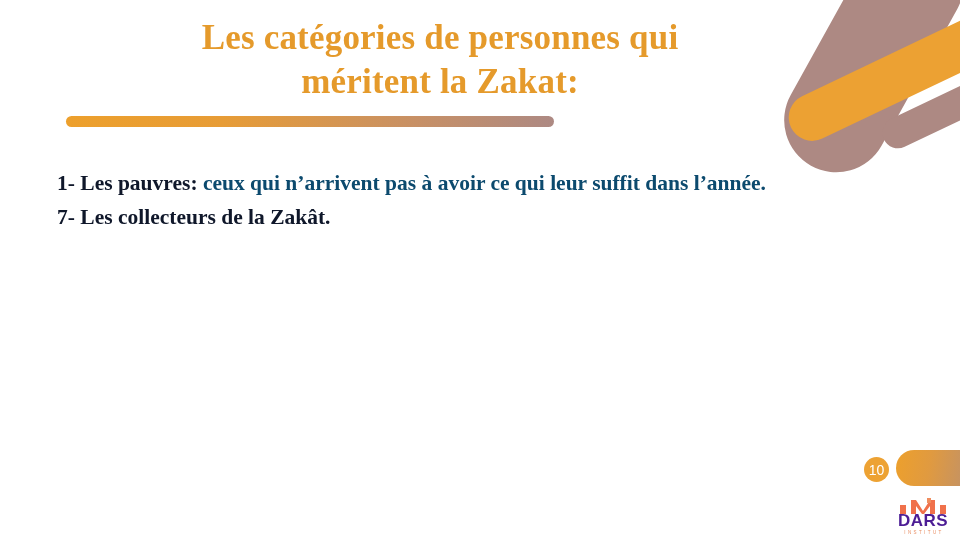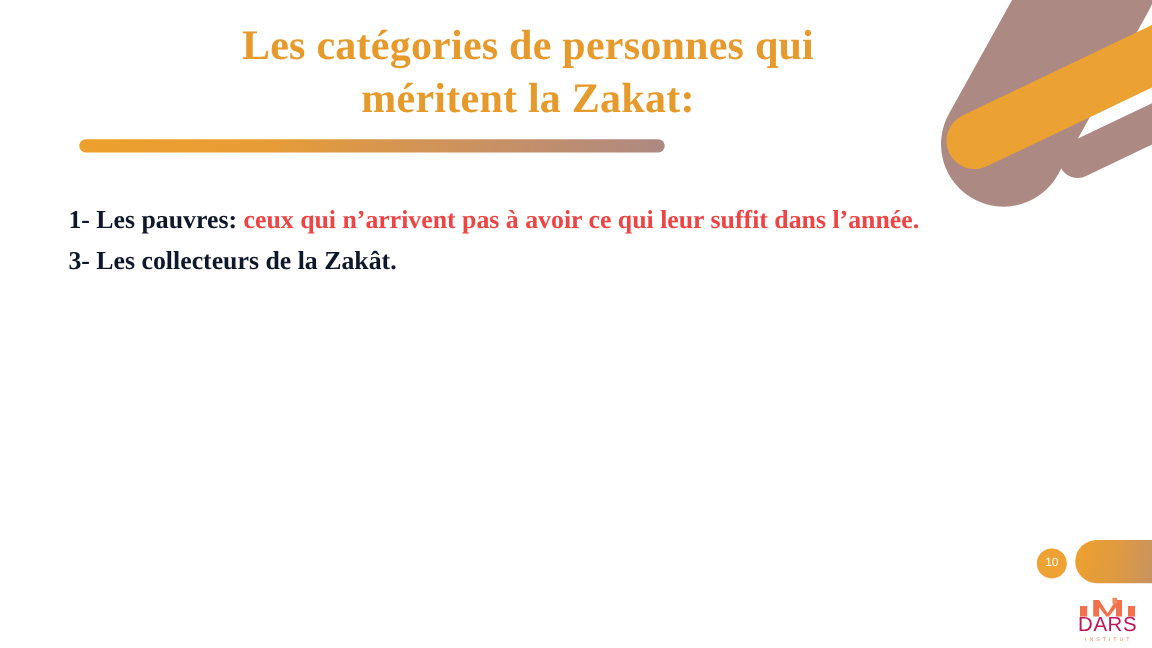--- a/index.html
+++ b/index.html
@@ -93,35 +93,35 @@
     color: #0d0d0d;
     text-align: left;
   }
   #body-text p {
     margin: 0;
   }
   .lead {
     color: #0f172a;
   }
   .rest {
-    color: #ef4444;
+    color: #0c4a6e;
   }
 
   
   #page-number-badge {
     position: absolute;
     top: 457px;
     left: 864px;
     width: 25px;
     height: 25px;
     border-radius: 50%;
     background: #eda233;
     color: #ffffff;
     font-family: "Liberation Sans", sans-serif;
-    font-size: 10px;
+    font-size: 14px;
     font-weight: normal;
     display: flex;
     align-items: center;
     justify-content: center;
   }
   #corner-pill {
     position: absolute;
     top: 450px;
     left: 896px;
     width: 84px;
@@ -140,25 +140,25 @@
     flex-direction: column;
     align-items: center;
   }
   #logo-mark {
     width: 46px;
     height: 16px;
     display: block;
   }
   #logo-wordmark {
     font-family: "Liberation Sans", sans-serif;
-    font-weight: normal;
+    font-weight: bold;
     font-size: 17px;
     line-height: 16px;
     letter-spacing: 0.5px;
-    color: #be185d;
+    color: #4c1d95;
     margin-top: -1px;
   }
   #logo-subtext {
     font-family: "Liberation Sans", sans-serif;
     font-size: 4.5px;
     letter-spacing: 2.4px;
     color: #e98e63;
     margin-top: 1px;
     margin-left: 2px;
   }
@@ -173,21 +173,21 @@
   <div class="deco" id="deco-mauve-bar"></div>
 
   <div id="title-block">
     <h1 id="page-title">Les catégories de personnes qui
 méritent la Zakat:</h1>
   </div>
   <div id="title-rule"></div>
 
   <div id="body-text">
     <p><span class="lead">1- Les pauvres:</span><span class="rest"> ceux qui n’arrivent pas à avoir ce qui leur suffit dans l’année.</span></p>
-    <p><span class="lead">3- Les collecteurs de la Zakât.</span><span class="rest"></span></p>
+    <p><span class="lead">7- Les collecteurs de la Zakât.</span><span class="rest"></span></p>
   </div>
 
   <div id="corner-pill"></div>
   <div id="page-number-badge">10</div>
 
   <div id="brand-logo">
     <svg id="logo-mark" viewBox="0 0 46 16">
       <rect x="0" y="7" width="6" height="9" fill="#f0714b"></rect>
       <rect x="40" y="7" width="6" height="9" fill="#f0714b"></rect>
       <polygon points="11,16 11,2 16,2 23,13 30,2 35,2 35,16 30,16 30,8 24,16 22,16 16,8 16,16" fill="#f0714b"></polygon>

